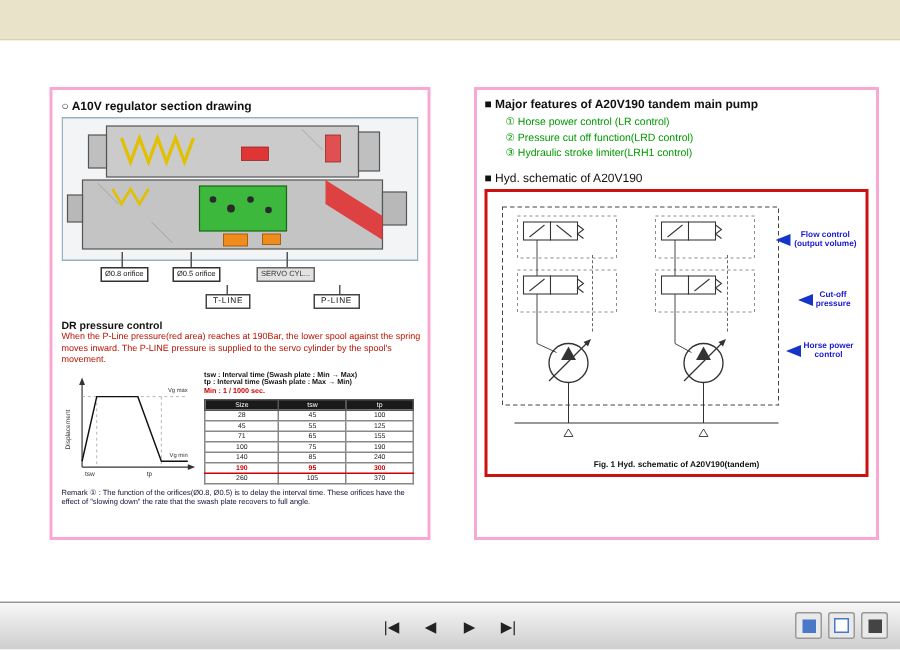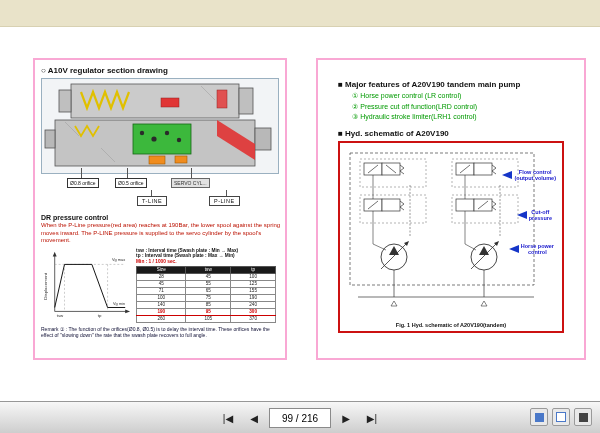--- a/index.html
+++ b/index.html
@@ -3,21 +3,21 @@
 <meta charset="utf-8">
 <style>
   html,body{margin:0;padding:0;background:#ffffff;}
   .viewer{position:relative;width:600px;height:433px;overflow:hidden;
           font-family:"Liberation Sans",sans-serif;background:#ffffff;}
   .top-band{position:absolute;left:0;top:0;width:600px;height:26px;
             background:#e9e3c9;border-bottom:1px solid #d8d1b2;}
   .page-area{position:absolute;left:0;top:27px;width:600px;height:374px;background:#ffffff;}
   .page-box{position:absolute;border:2px solid #f9a8d4;background:#ffffff;box-sizing:border-box;}
   .left-box{left:33px;top:31px;width:254px;height:302px;padding:6px;}
-  .right-box{left:316px;top:31px;width:270px;height:302px;padding:20px;}
+  .right-box{left:316px;top:31px;width:270px;height:302px;padding:5px;}
   .pg-title{font-size:8px;font-weight:bold;color:#111;}
   
   .diagram-wrap{position:relative;width:238px;height:134px;margin:3px 0 0 0;}
   .callout{position:absolute;font-size:5px;border:1px solid #333;background:#fff;
            padding:1px 2px;white-space:nowrap;color:#111;}
   .servo{background:#e2e2e2;border:1px solid #666;color:#333;}
   .line-label{font-size:5.5px;letter-spacing:0.5px;padding:1px 4px;border:1px solid #444;}
   .vline{position:absolute;width:0;border-left:1px solid #555;}
   .cl1{left:40px;top:90px;height:10px}.cl2{left:86px;top:90px;height:10px}
   .cl3{left:150px;top:90px;height:10px}.cl4{left:110px;top:112px;height:6px}
@@ -30,21 +30,21 @@
   .note3{font-size:4.8px;font-weight:bold;color:#cc0000;margin-top:1px;}
   table.itbl{border-collapse:collapse;font-size:4.6px;margin-top:2px;width:140px;}
   .itbl th{background:#1a1a1a;color:#fff;border:0.5px solid #555;padding:0.5px 2px;font-weight:normal;}
   .itbl td{border:0.5px solid #888;padding:0.5px 2px;text-align:center;color:#222;}
   .itbl tr.hl td{color:#cc0000;font-weight:bold;border-bottom:1.5px solid #cc0000;}
   .remark{font-size:5px;line-height:1.3;color:#101035;margin-top:3px;width:240px;}
   
   .feat-title{font-size:8px;font-weight:bold;color:#111;}
   .feat-list{margin:3px 0 8px 0;padding-left:14px;list-style:none;}
   .feat-list li{font-size:7px;color:#009a00;margin:2.5px 0;}
-  .sch-title{font-size:8px;font-weight:bold;color:#111;margin-bottom:3px;}
+  .sch-title{font-size:8px;font-weight:normal;color:#111;margin-bottom:3px;}
   .sch-box{position:relative;border:2px solid #cc1111;height:192px;margin-top:2px;box-sizing:border-box;background:#fff;}
   .sch-label{position:absolute;display:flex;align-items:center;}
   .blue-arrow{width:0;height:0;border-top:4px solid transparent;border-bottom:4px solid transparent;
               border-right:10px solid #1535c8;margin-right:2px;}
   .sch-label .txt{font-size:5.5px;font-weight:bold;color:#1818cc;white-space:pre-line;
                   text-align:center;line-height:1.15;}
   .lbl-flow{top:26px;right:6px;}.lbl-cut{top:66px;right:10px;}.lbl-horse{top:100px;right:8px;}
   .sch-caption{position:absolute;bottom:3px;left:0;width:100%;text-align:center;
                font-size:5.5px;font-weight:bold;color:#111;}
   
@@ -264,21 +264,20 @@
         </div>
         <div class="sch-caption">Fig. 1 Hyd. schematic of A20V190(tandem)</div>
       </div>
     </div>
 
   </div>
 
   <div class="toolbar">
     <button class="nav-btn">|◀</button>
     <button class="nav-btn">◀</button>
-    <input class="page-input" readonly="" value="99 / 216" style="">
     <button class="nav-btn">▶</button>
     <button class="nav-btn">▶|</button>
     <div class="right-icons">
       <button class="icon-btn">
           <div class="g-fill"></div>
         </button>
       <button class="icon-btn">
           <div class="g-outline"></div>
         </button>
       <button class="icon-btn">

